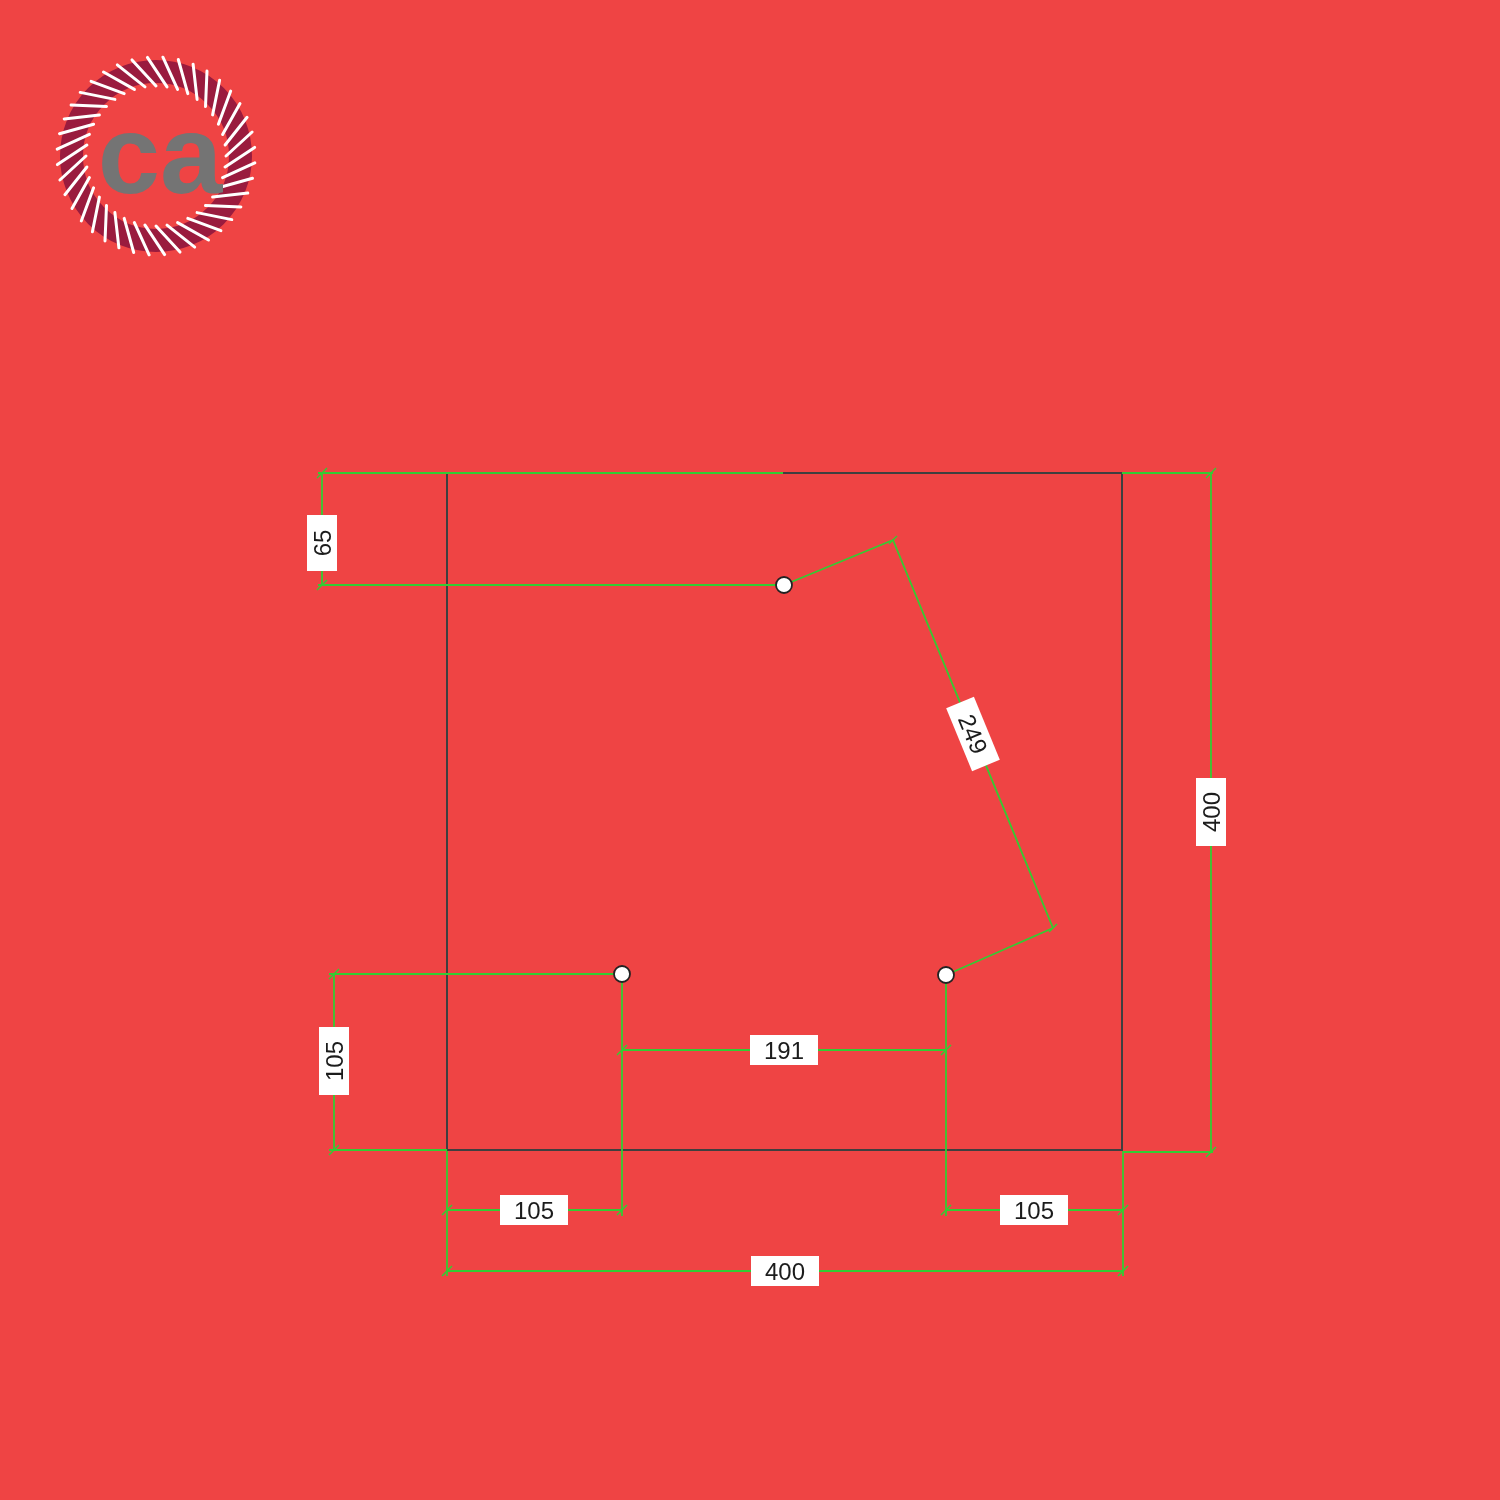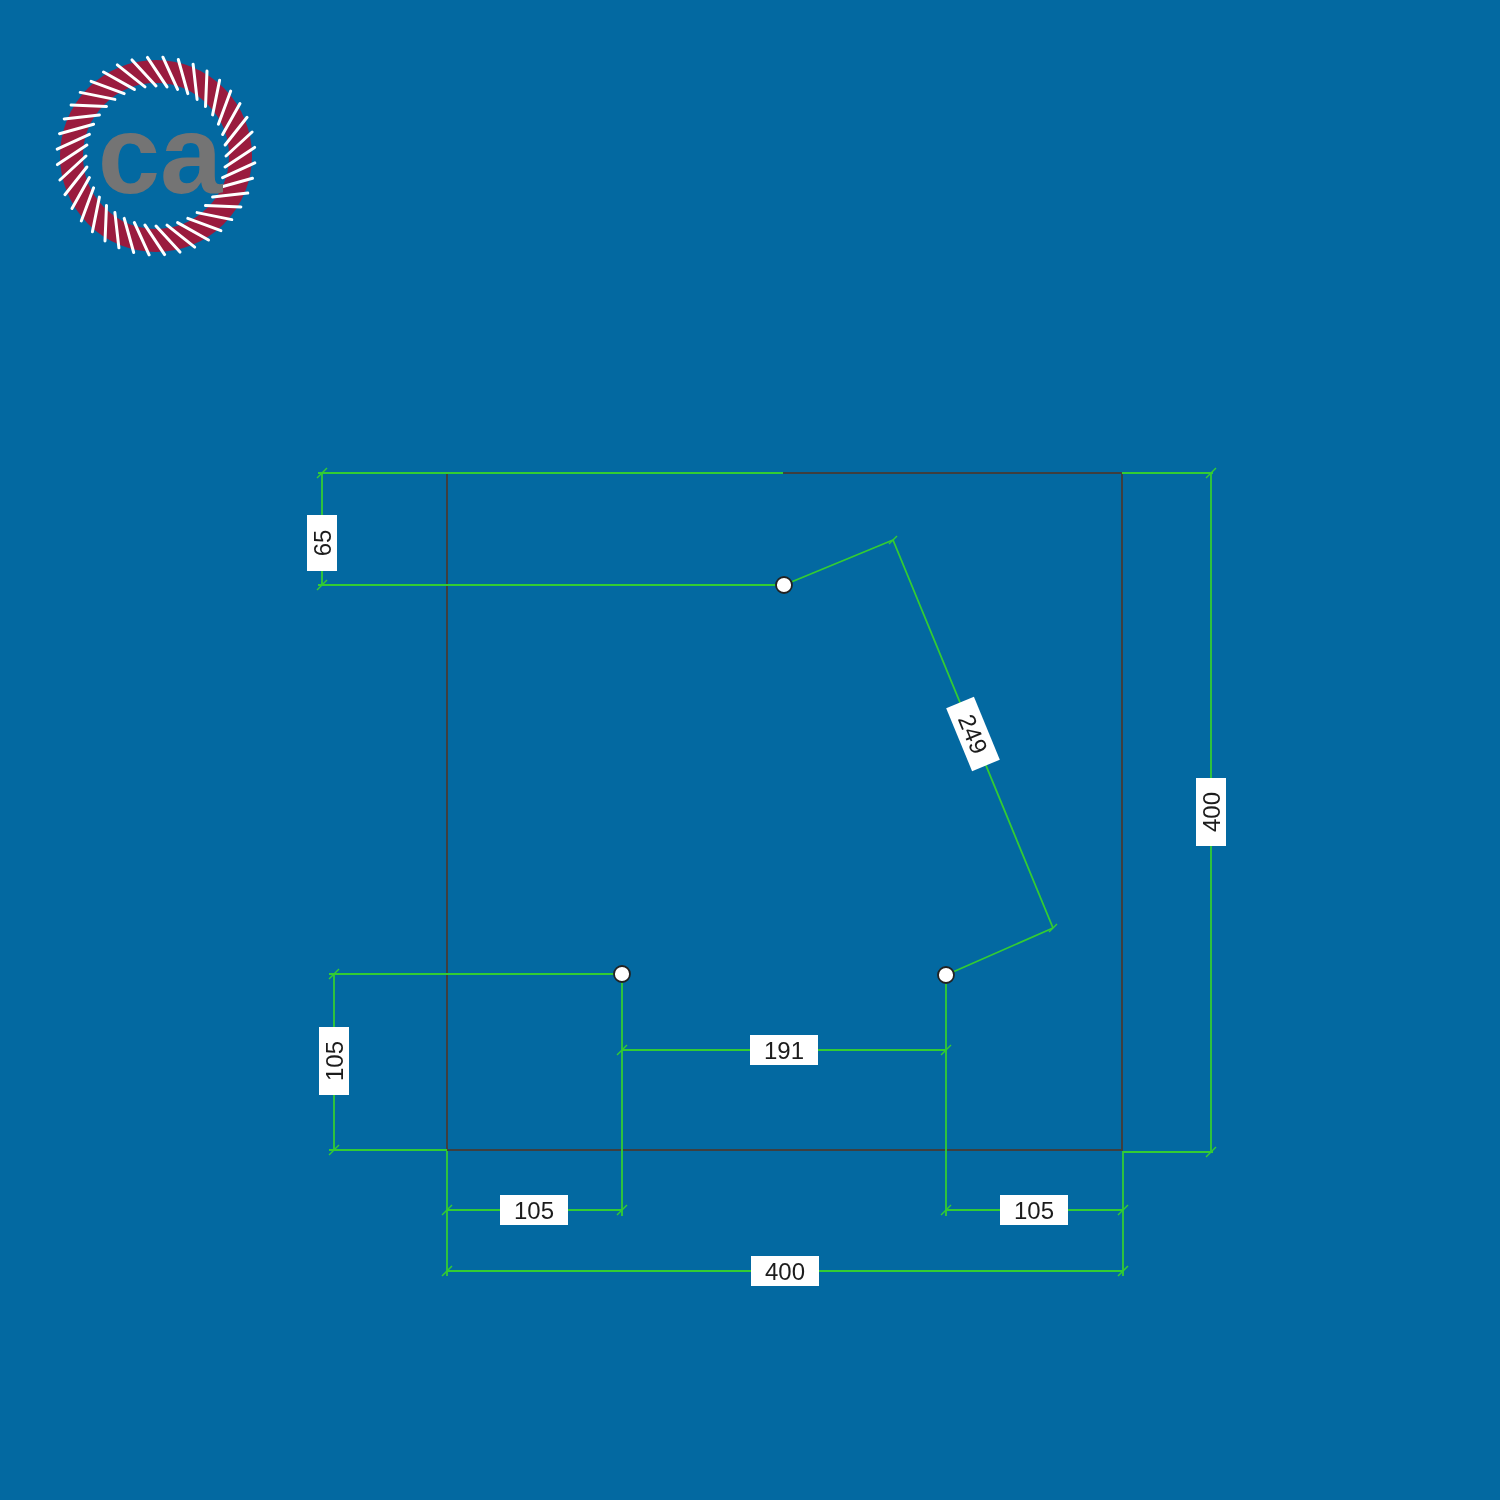--- a/index.html
+++ b/index.html
@@ -8,21 +8,21 @@
     background: #ffffff;
     width: 1500px;
     height: 1500px;
     font-family: "Liberation Sans", sans-serif;
     overflow: hidden;
   }
   #stage {
     position: relative;
     width: 1500px;
     height: 1500px;
-    background: #0369a1;
+    background: #ef4444;
   }
   svg { display: block; }
   .dim-label {
     font-family: "Liberation Sans", sans-serif;
     font-size: 24px;
     fill: #1c1c1c;
   }
   .mask { fill: #ffffff; }
 </style>
 </head>

